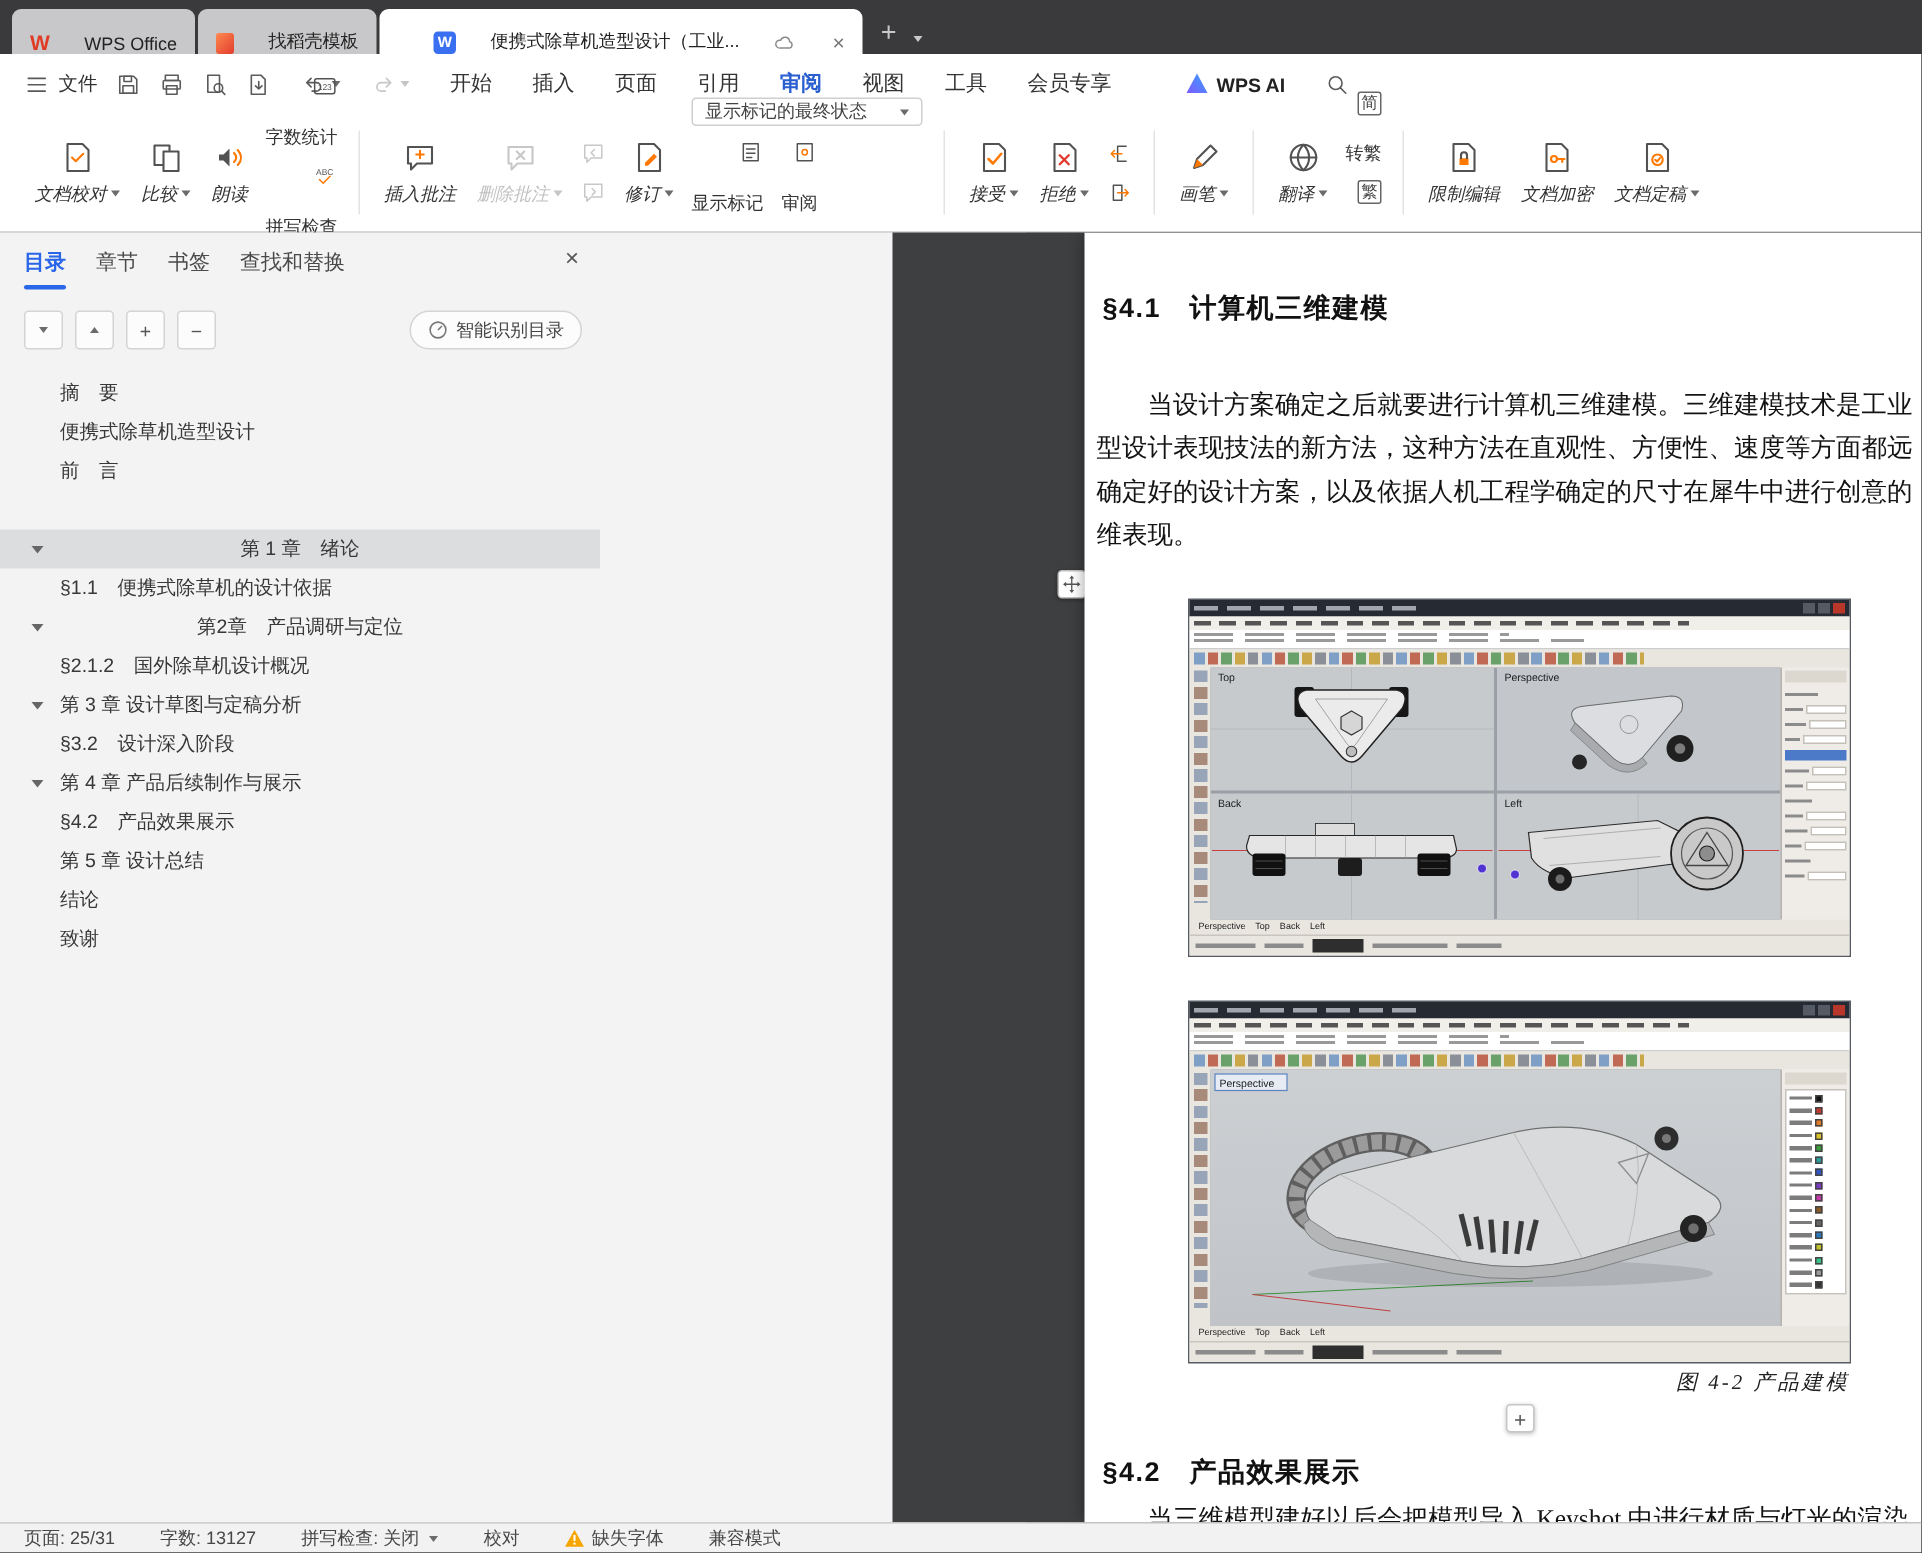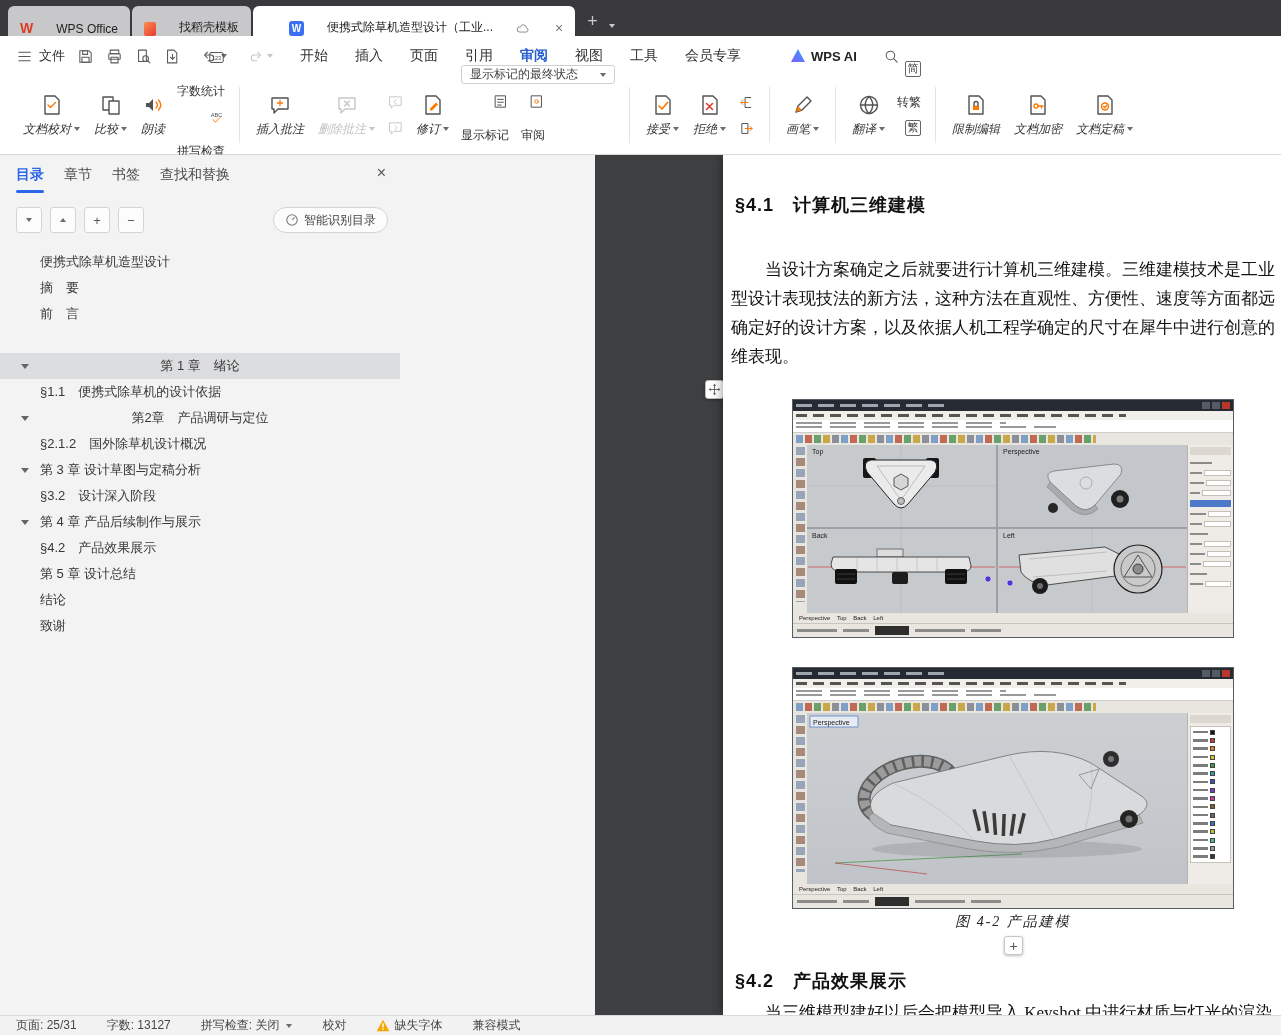--- a/index.html
+++ b/index.html
@@ -445,24 +445,24 @@
     <span class="pill">
       <svg width="14" height="14" viewBox="0 0 16 16">
           <circle cx="8" cy="8" r="6" fill="none" stroke="#777" stroke-width="1.2"></circle>
           <path d="M8 8l3-3" stroke="#777" stroke-width="1.2"></path>
         </svg>
       <span>智能识别目录</span>
     </span>
   </div>
   <div class="toc">
     <div class="toc-item">
+        <span>摘　要</span>
+      </div>
+    <div class="toc-item">
         <span>便携式除草机造型设计</span>
-      </div>
-    <div class="toc-item">
-        <span>摘　要</span>
       </div>
     <div class="toc-item">
         <span>前　言</span>
       </div>
     <div class="toc-item center selected gap-above">
         <i class="toc-arrow"></i>
         <span>第 1 章　绪论</span>
       </div>
     <div class="toc-item ind2">
         <span>§1.1　便携式除草机的设计依据</span>
@@ -794,21 +794,21 @@
       </div>
       <div class="rh-tabs">Perspective    Top    Back    Left</div>
       <div class="rh-status">
           <i></i>
           <i style="width:26px"></i>
           <i class="darkseg"></i>
           <i style="width:50px"></i>
           <i style="width:30px"></i>
         </div>
     </div>
-    <div class="cap" style="top:758px;">图 4-2 产品建模</div>
+    <div class="cap" style="top:758px;text-align:right;">图 4-2 产品建模</div>
 
     <div class="plusbtn">+</div>
     <div class="dh" style="top:814px;">§4.2　产品效果展示</div>
     <div class="p42">当三维模型建好以后会把模型导入 Keyshot 中进行材质与灯光的渲染</div>
   </div>
 </div>
 
 <div class="statusbar">
   <span class="sb-item">页面: 25/31</span>
   <span class="sb-item">字数: 13127</span>

